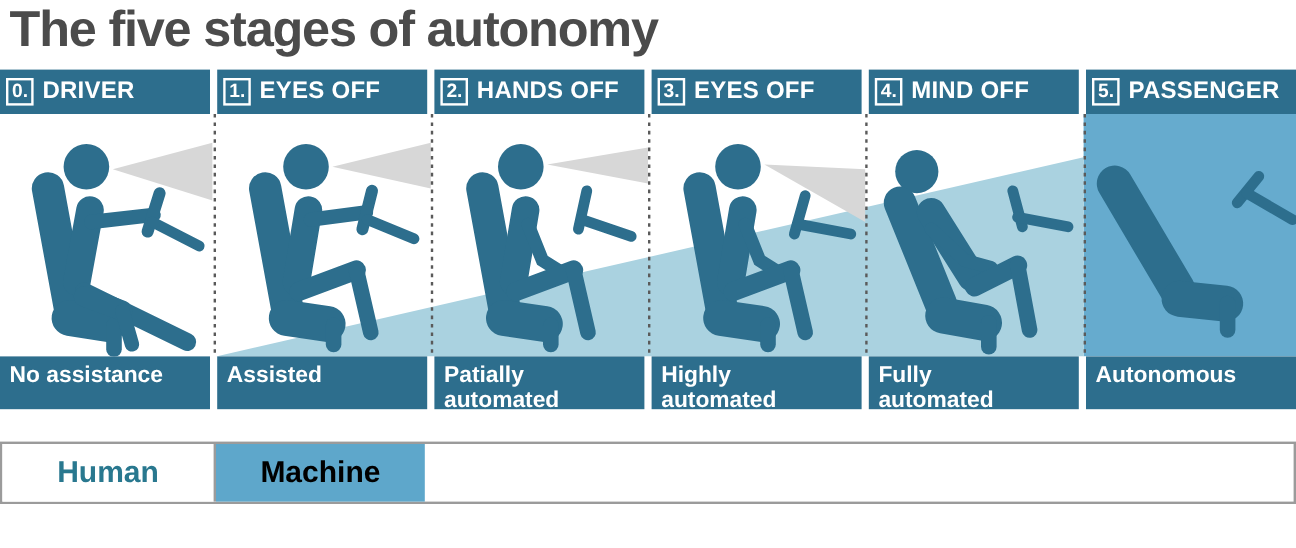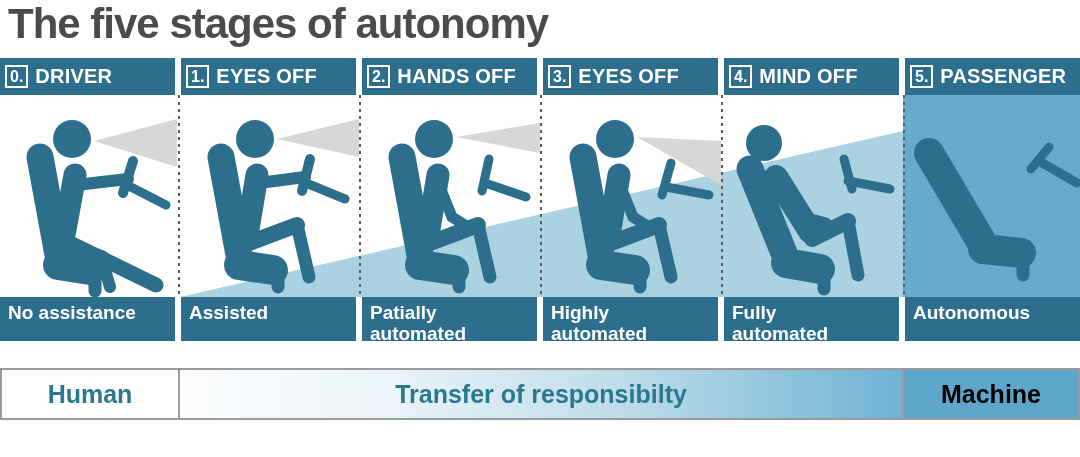--- a/index.html
+++ b/index.html
@@ -182,18 +182,17 @@
 
   <div class="desc-cell c0">No assistance</div>
   <div class="desc-cell c1">Assisted</div>
   <div class="desc-cell c2">Patially automated</div>
   <div class="desc-cell c3">Highly automated</div>
   <div class="desc-cell c4">Fully automated</div>
   <div class="desc-cell c5">Autonomous</div>
 
   <div class="resp-bar">
     <div class="resp-section resp-human">Human</div>
-    <div class="resp-section resp-transfer">Transfer of responsibilty</div>
     <div class="resp-section resp-machine">Machine</div>
   </div>
 
 
 </div>
 
 </body></html>

